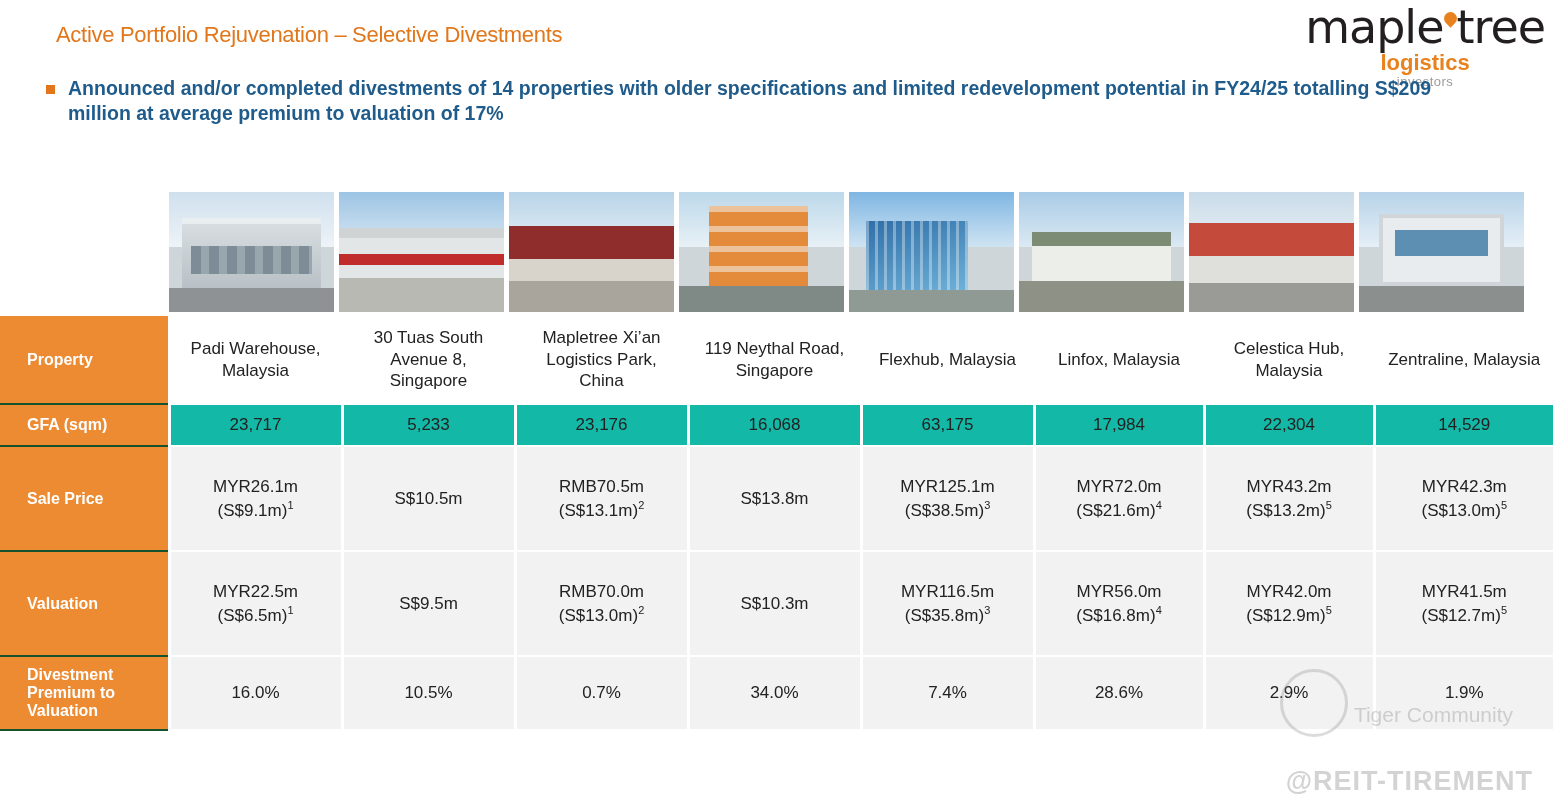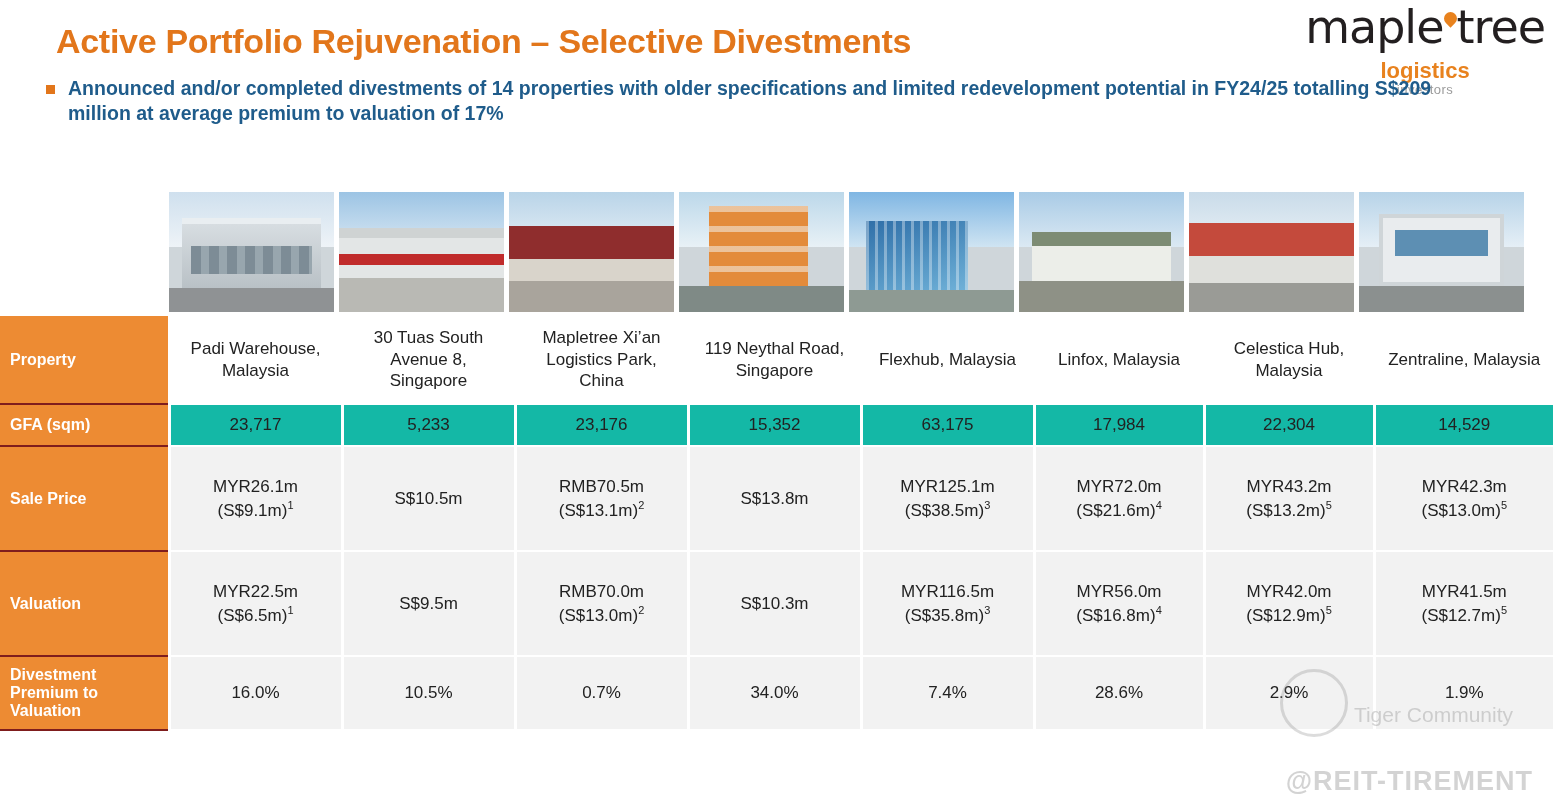--- a/index.html
+++ b/index.html
@@ -12,33 +12,33 @@
   }
   
   .logo{
     position:absolute;top:4px;right:8px;text-align:center;line-height:1;
   }
   .logo .word{
     font-size:46px;font-weight:400;color:#231f20;letter-spacing:-1px;
     font-family:"DejaVu Sans", sans-serif;
   }
   .logo .sub{
-    font-size:22px;color:#e8821e;font-weight:600;margin-top:10px;letter-spacing:0px;
+    font-size:22px;color:#e8821e;font-weight:600;margin-top:2px;letter-spacing:0px;
   }
   .logo .sub2{
     font-size:13px;color:#9b9b9b;margin-top:1px;letter-spacing:.5px;
   }
   .logo-leaf{
     display:inline-block;width:13px;height:13px;border-radius:50% 50% 50% 0;
     background:#e8821e;transform:rotate(-45deg);position:relative;top:-18px;left:1px;
   }
   
   .title{
     position:absolute;left:56px;top:22px;
-    font-size:34px;font-weight:bold;color:#E2761B;
+    font-size:22px;font-weight:normal;color:#E2761B;
     font-family:"Liberation Sans", sans-serif;
     letter-spacing:-0.3px;
   }
   
   .bullets{position:absolute;left:46px;top:76px;width:1450px;}
   .bullet{display:flex;align-items:flex-start;margin-bottom:9px;}
   .bullet .sq{
     width:9px;height:9px;background:#E2761B;margin-top:9px;margin-right:13px;flex:0 0 auto;
   }
   .bullet .txt{
@@ -85,22 +85,22 @@
   .ph8 .ground{background:#8b908f;height:22%;}
 
   
   table{
     position:absolute;left:0;top:316px;width:1553px;
     border-collapse:collapse;table-layout:fixed;
   }
   td,th{padding:0;}
   .rowhead{
     background:#ED8B33;color:#ffffff;font-weight:bold;font-size:16px;
-    text-align:left;padding:6px 10px;width:169px;vertical-align:middle;
-    border-bottom:2px solid #7f1d1d;
+    text-align:left;padding:6px 27px;width:169px;vertical-align:middle;
+    border-bottom:2px solid #14532d;
   }
   .cell{
     text-align:center;font-size:17px;color:#222;vertical-align:middle;
     padding:6px 6px;line-height:1.28;
     border-left:3px solid #ffffff;border-bottom:2px solid #ffffff;
   }
   tr.r-prop .cell{background:#ffffff;}
   tr.r-gfa .cell{background:#14b8a6;}
   tr.r-sale .cell{background:#f2f2f2;}
   tr.r-val .cell{background:#f2f2f2;}
@@ -206,21 +206,21 @@
       <td class="cell">Flexhub, Malaysia</td>
       <td class="cell">Linfox, Malaysia</td>
       <td class="cell">Celestica Hub, Malaysia</td>
       <td class="cell">Zentraline, Malaysia</td>
     </tr>
     <tr class="r-gfa" style="height:42px">
       <td class="rowhead">GFA (sqm)</td>
       <td class="cell">23,717</td>
       <td class="cell">5,233</td>
       <td class="cell">23,176</td>
-      <td class="cell">15,352</td>
+      <td class="cell">16,068</td>
       <td class="cell">63,175</td>
       <td class="cell">17,984</td>
       <td class="cell">22,304</td>
       <td class="cell">14,529</td>
     </tr>
     <tr class="r-sale" style="height:105px">
       <td class="rowhead">Sale Price</td>
       <td class="cell"><span>MYR26.1m</span><br><span>(S$9.1m)</span><sup>1</sup></td>
       <td class="cell"><span>S$10.5m</span></td>
       <td class="cell"><span>RMB70.5m</span><br><span>(S$13.1m)</span><sup>2</sup></td>

